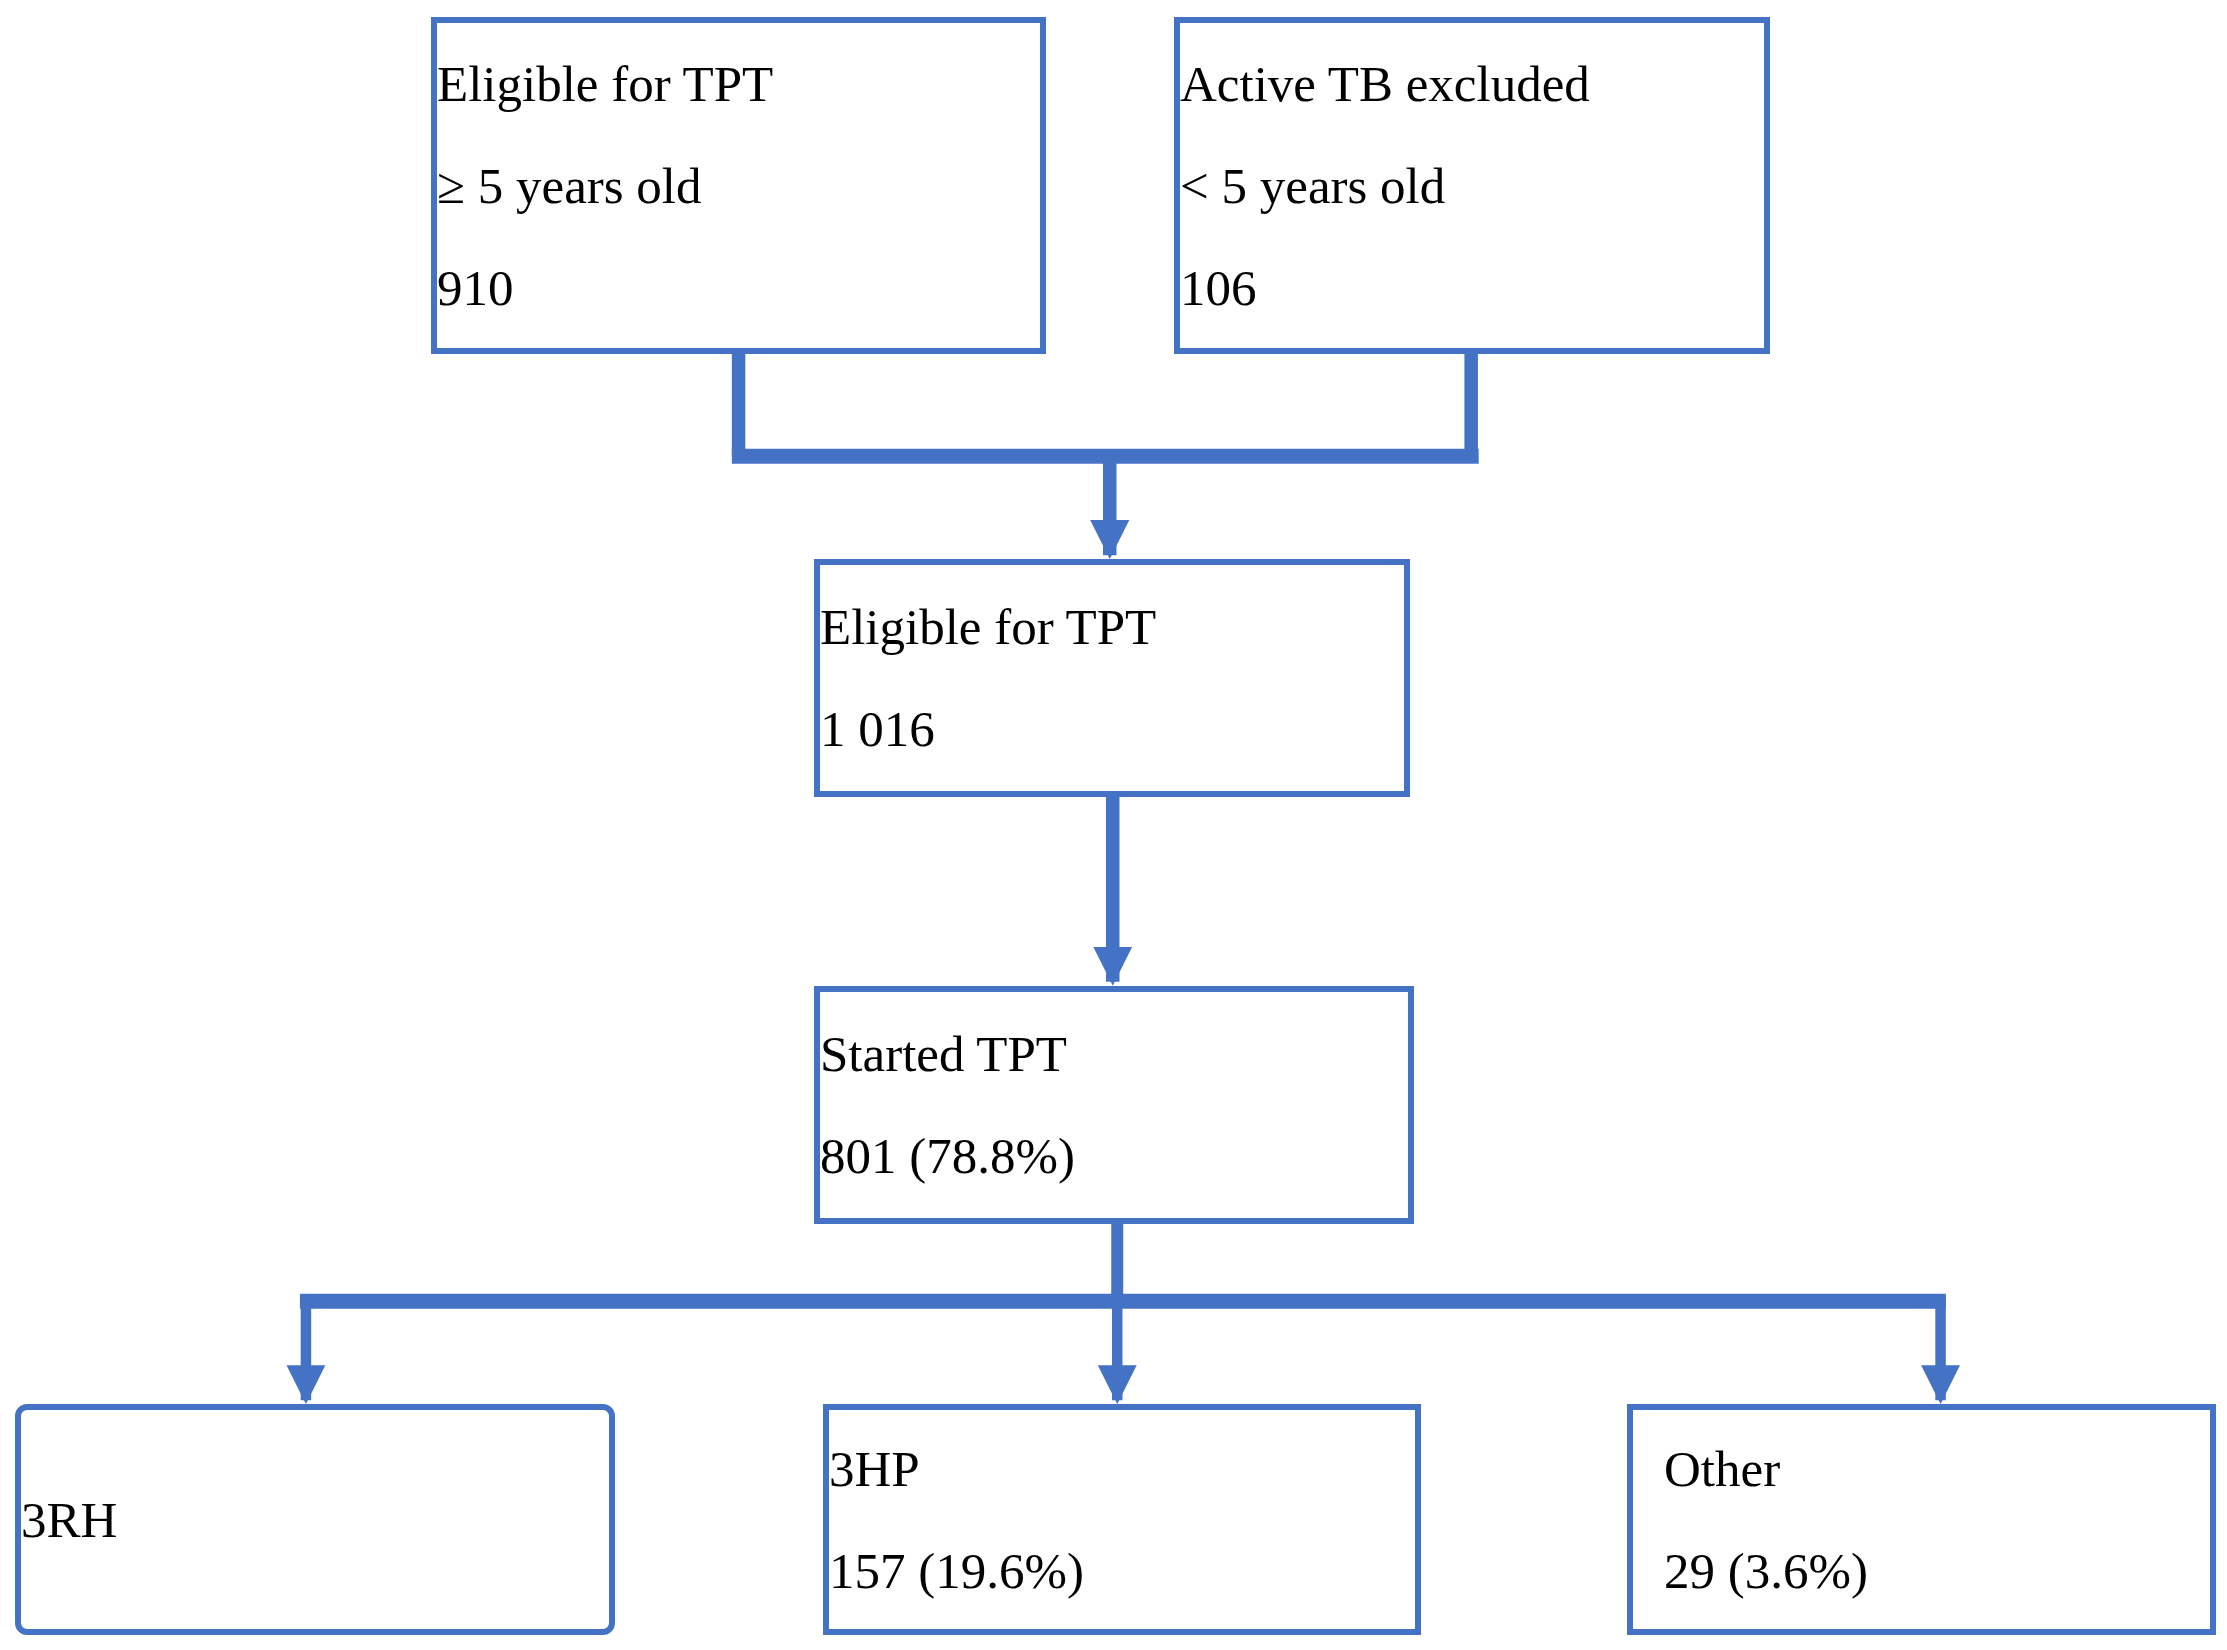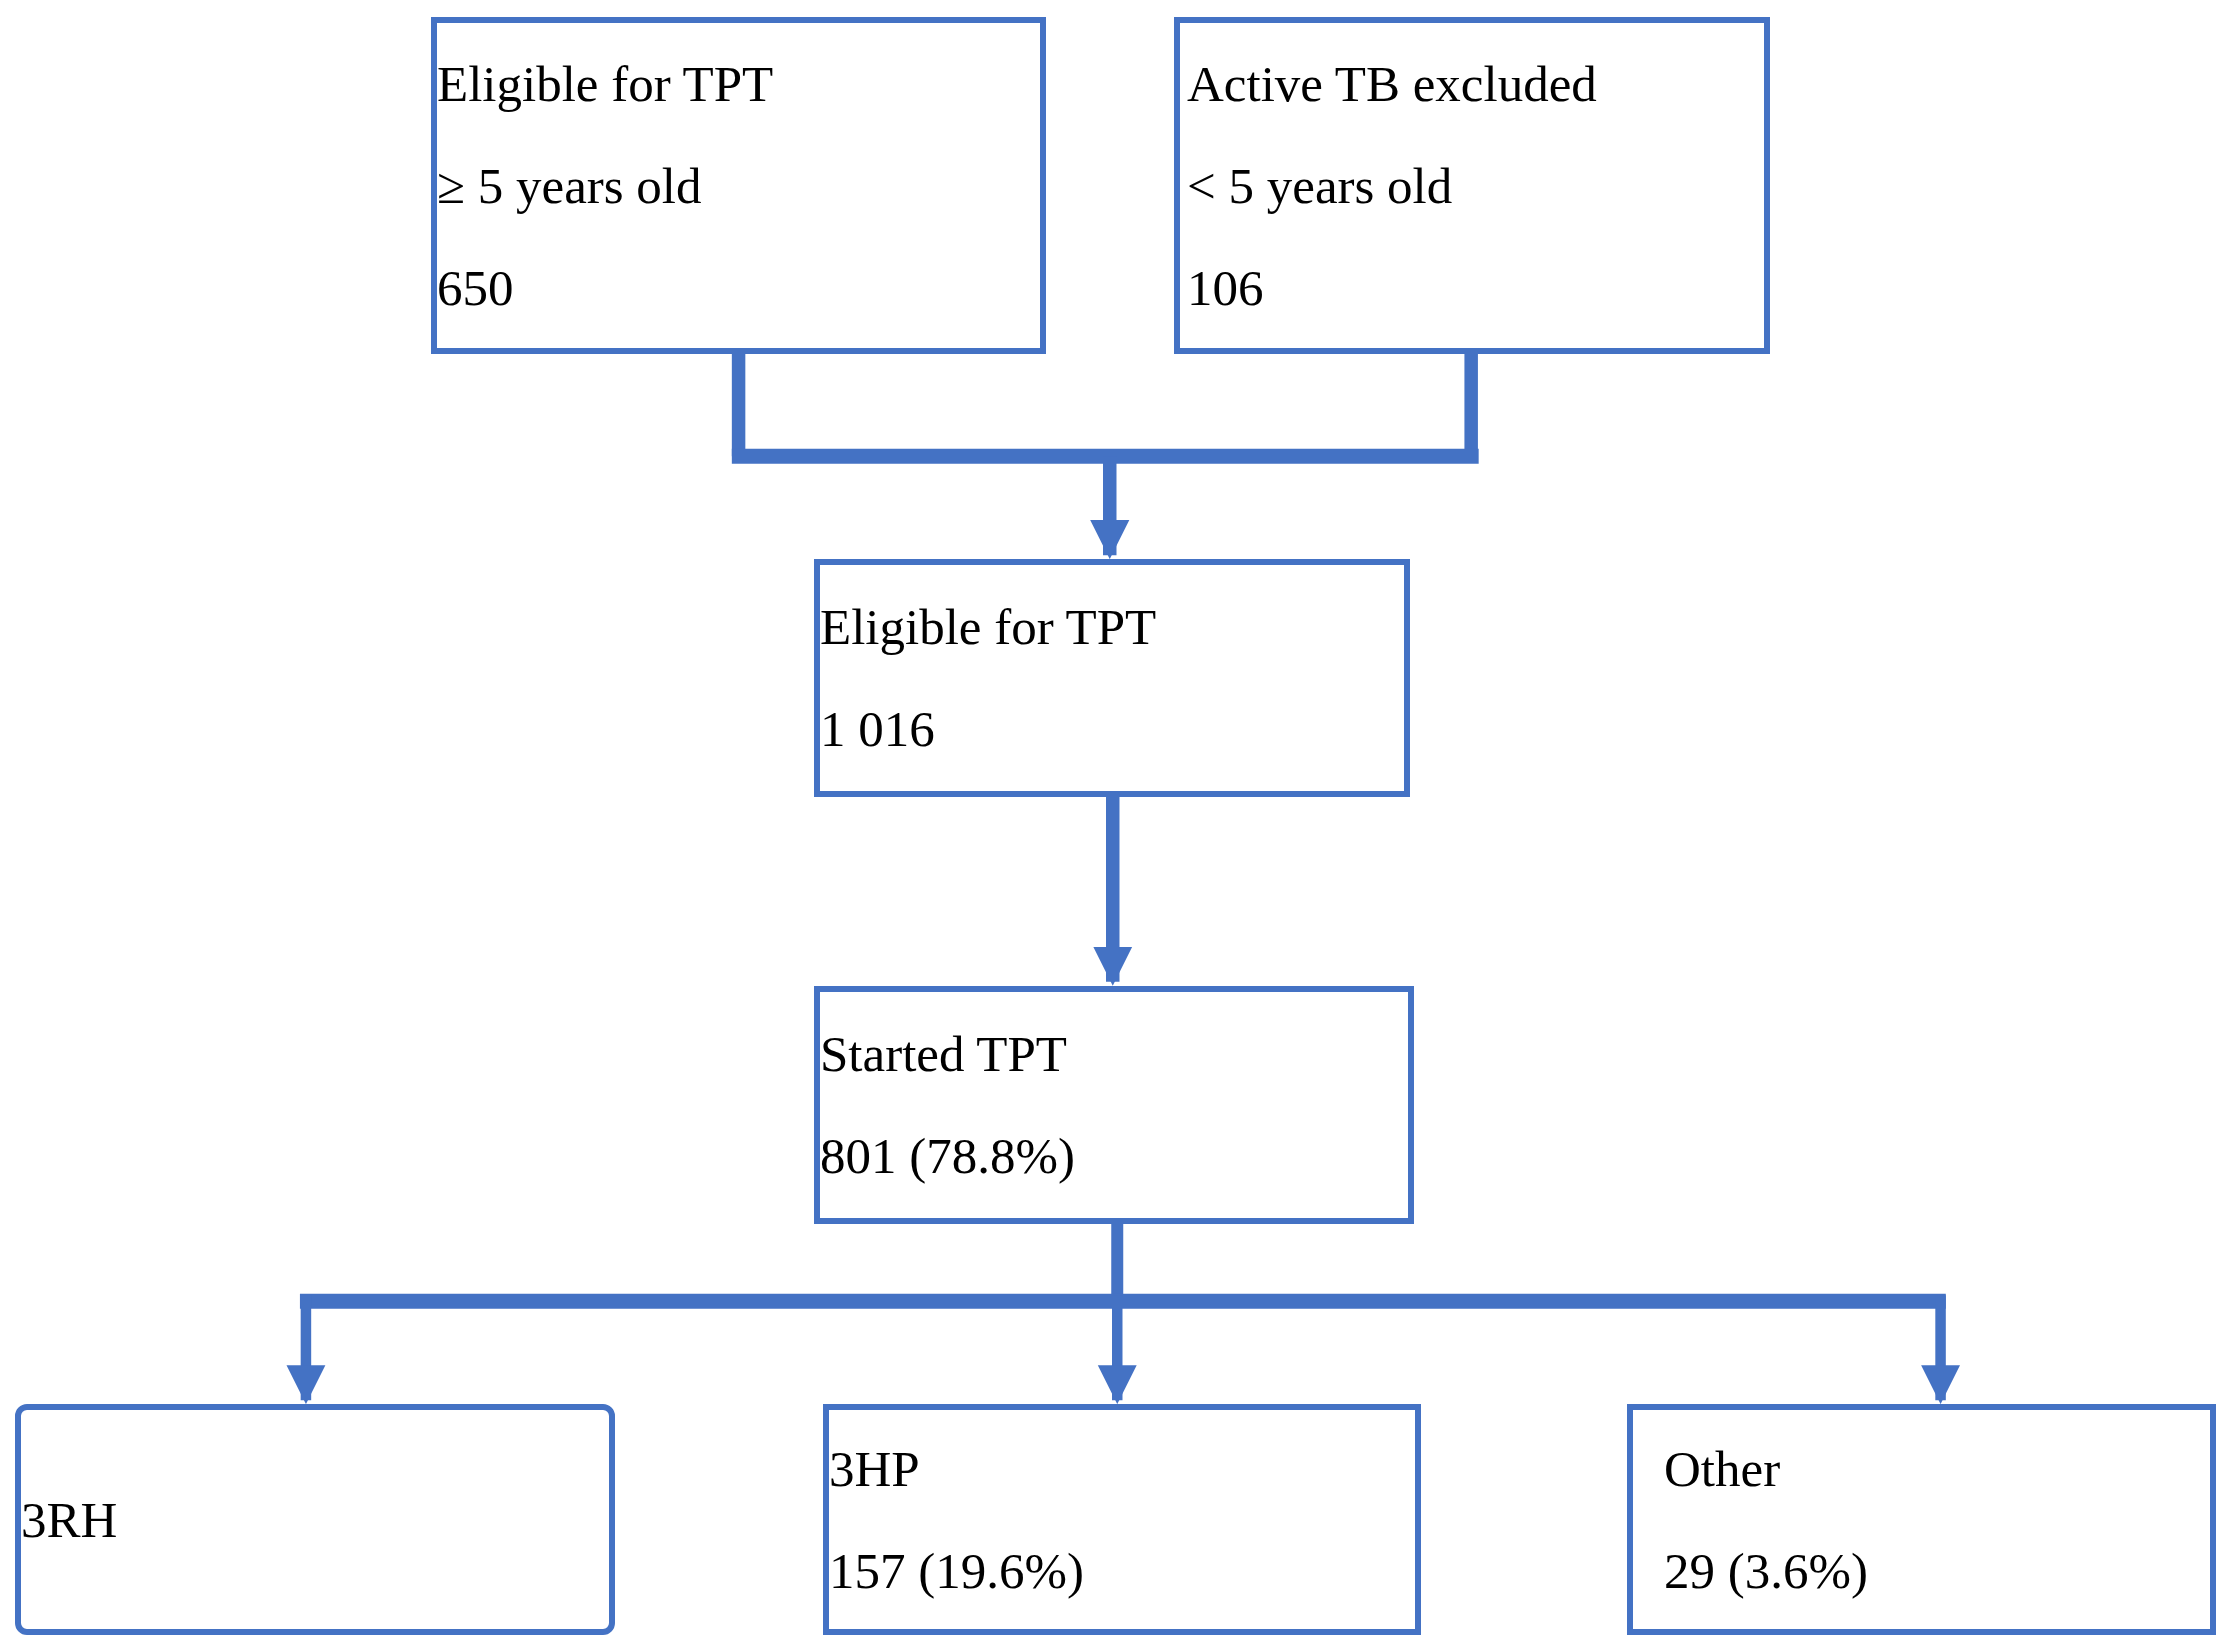--- a/index.html
+++ b/index.html
@@ -47,21 +47,21 @@
     text-align: center;
     color: var(--text-color);
     font-size: 51px;
     line-height: 102px;
   }
   .node .line {
     display: block;
     white-space: pre;
   }
   #node-eligible-ge5   { left: 431px;  top: 17px;   width: 615px; height: 337px; }
-  #node-excluded-lt5   { left: 1174px; top: 17px;   width: 596px; height: 337px; padding-left: 7px; }
+  #node-excluded-lt5   { left: 1174px; top: 17px;   width: 596px; height: 337px; }
   #node-eligible-total { left: 814px; top: 559px;  width: 596px; height: 238px; }
   #node-started-tpt    { left: 814px; top: 986px; width: 600px; height: 238px; }
   #node-3rh            { left: 15px;   top: 1404px; width: 600px; height: 231px; border-radius: 12px; }
   #node-3hp            { left: 823px; top: 1404px; width: 598px; height: 231px; }
   #node-other          { left: 1627px; top: 1404px; width: 589px; height: 231px; padding-left: 31px; }
 </style>
 </head>
 <body>
 
 <div id="canvas">
@@ -84,21 +84,21 @@
     <path class="conn" d="M1490,1632 V1740" stroke-width="16"></path>
     <path class="conn" d="M400,1735 H2595" stroke-width="20"></path>
     <path class="conn" d="M408,1727 V1867" stroke-width="14" marker-end="url(#arrowB)"></path>
     <path class="conn" d="M1490,1727 V1867" stroke-width="14" marker-end="url(#arrowB)"></path>
     <path class="conn" d="M2588,1727 V1867" stroke-width="14" marker-end="url(#arrowB)"></path>
   </svg>
 
   <div class="node" id="node-eligible-ge5">
     <span class="line">Eligible for TPT</span>
     <span class="line">≥ 5 years old</span>
-    <span class="line">650</span>
+    <span class="line">910</span>
   </div>
 
   <div class="node" id="node-excluded-lt5">
     <span class="line">Active TB excluded</span>
     <span class="line">&lt; 5 years old</span>
     <span class="line">106</span>
   </div>
 
   <div class="node" id="node-eligible-total">
     <span class="line">Eligible for TPT</span>

